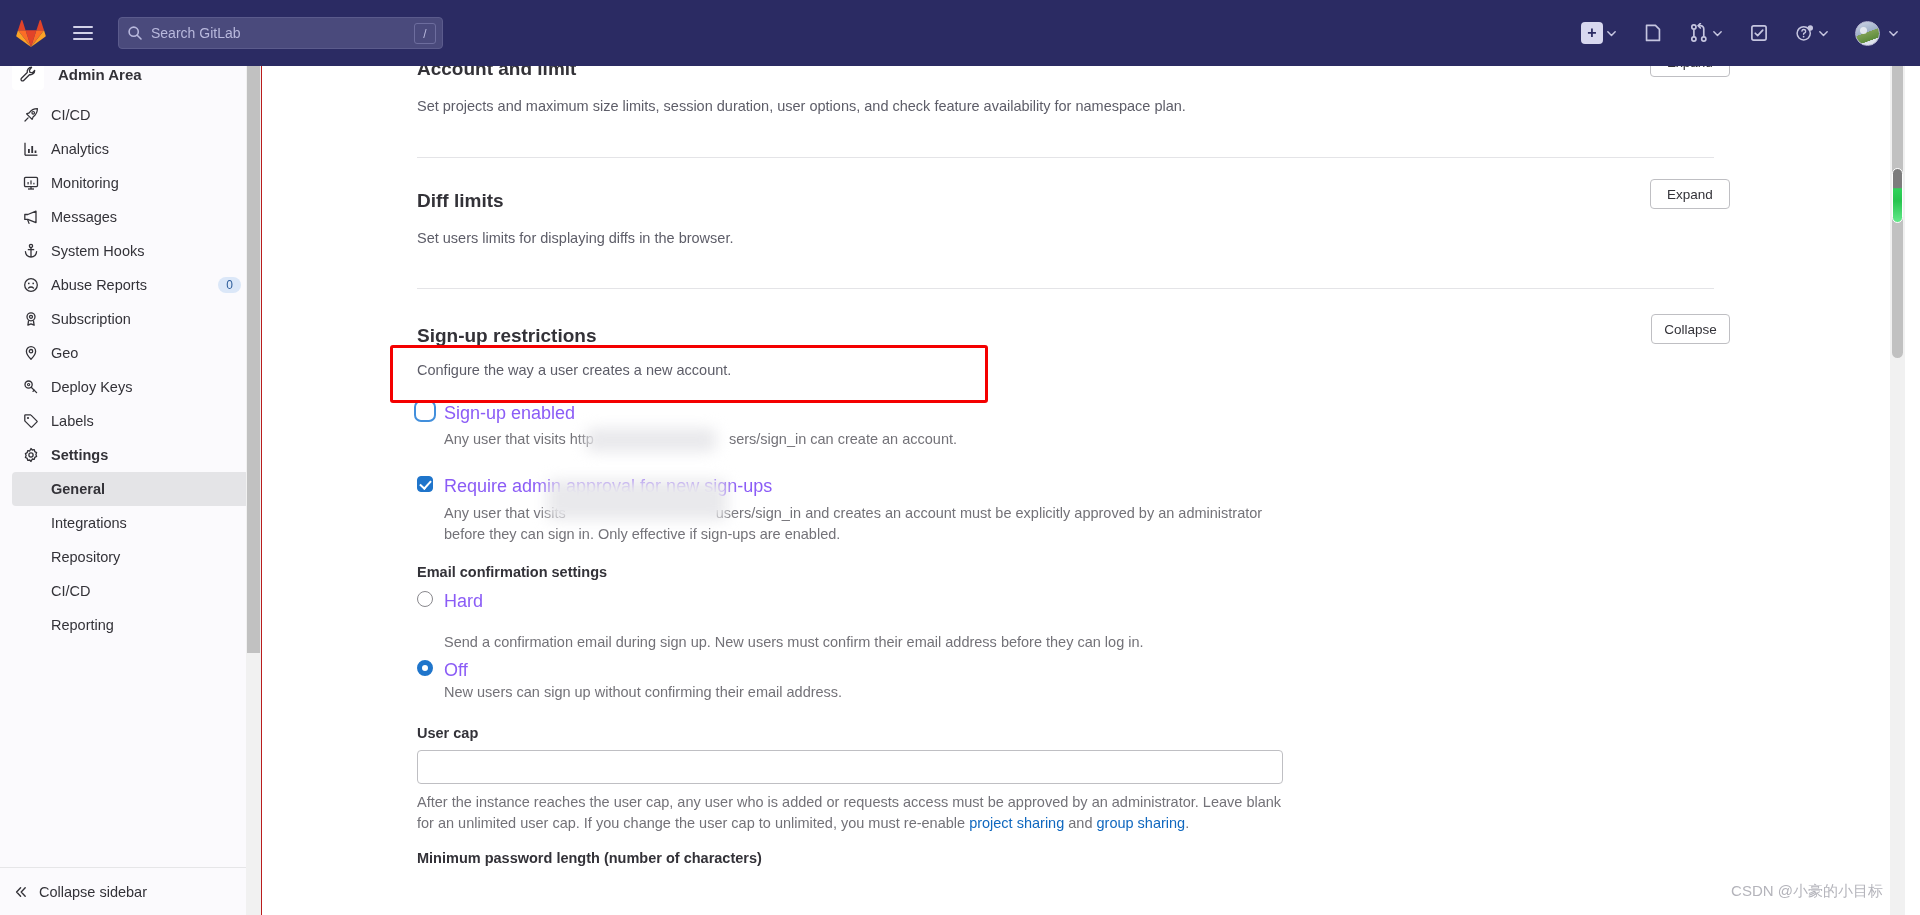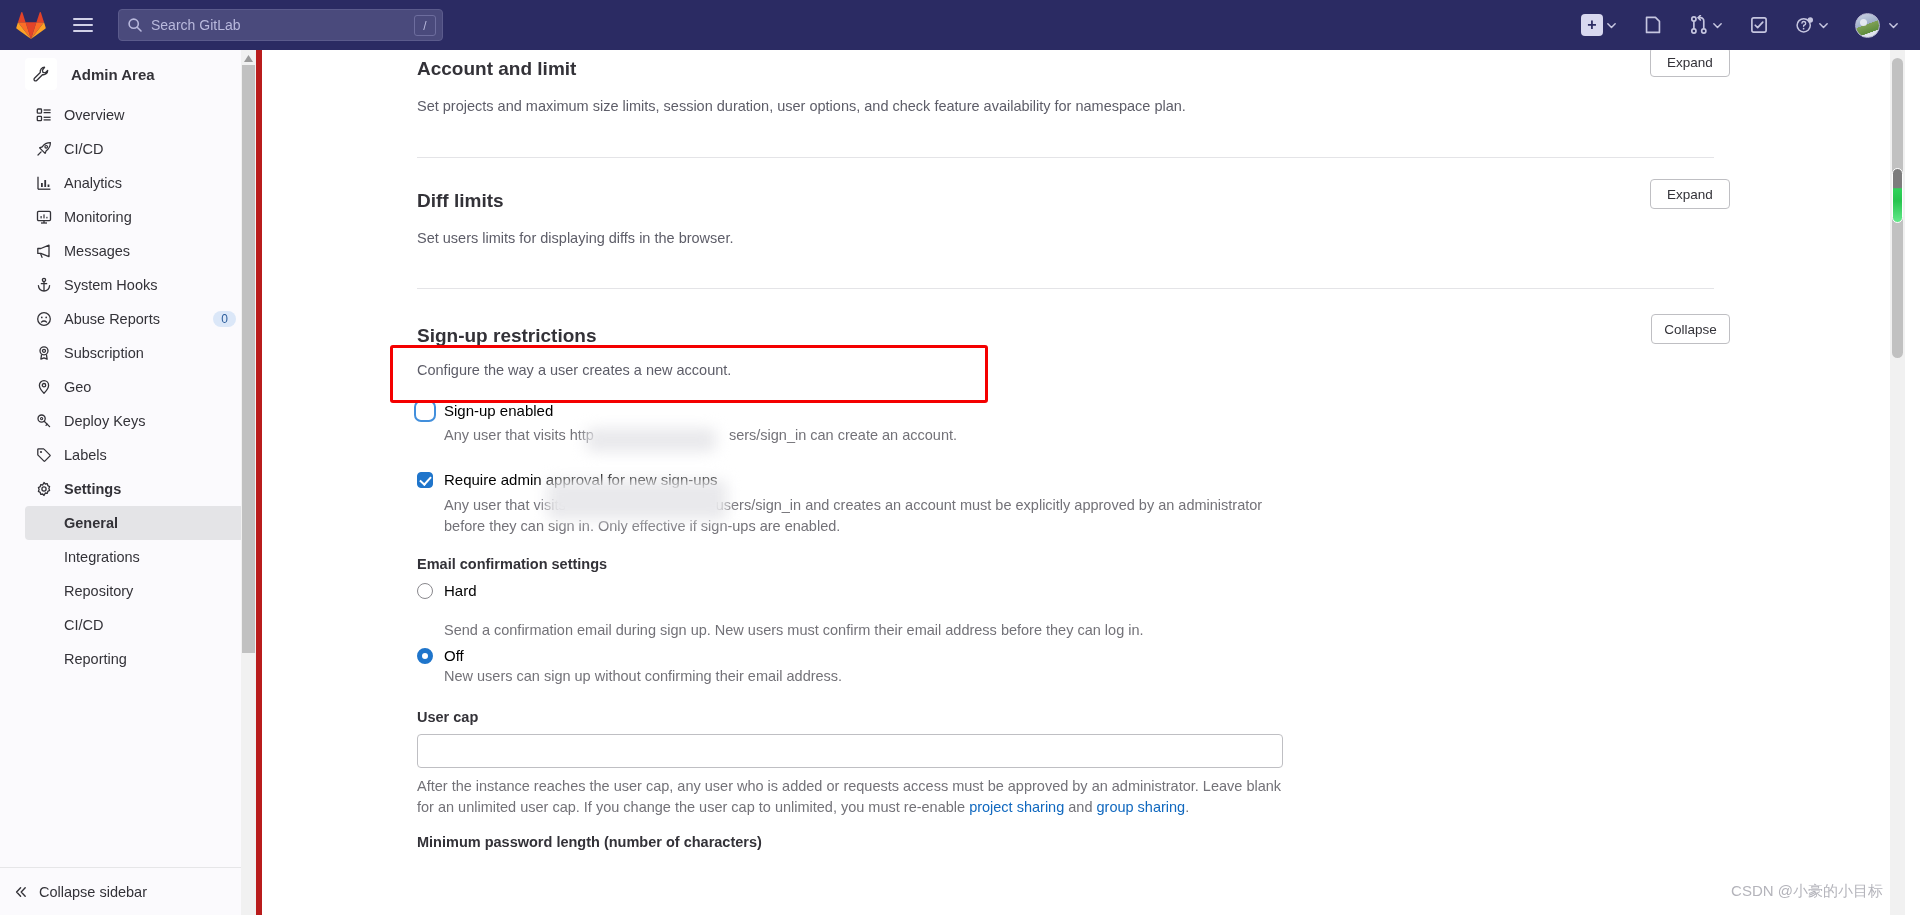--- a/index.html
+++ b/index.html
@@ -4,21 +4,21 @@
 <style>
   * { box-sizing: border-box; margin: 0; padding: 0; }
   html, body {
     width: 1920px; height: 915px;
     font-family: "Liberation Sans", sans-serif;
     background: #fff; overflow: hidden;
   }
 
   
   #navbar {
-    position: absolute; top: 0; left: 0; width: 1920px; height: 50px;
+    position: absolute; top: 0; left: 0; width: 1920px; height: 66px;
     background: #2b2b63; display: flex; align-items: center;
     z-index: 40;
   }
   .logo-wrap { width: 62px; display: flex; justify-content: center; align-items: center; }
   .hamburger { width: 42px; height: 50px; display: flex; flex-direction: column;
                justify-content: center; align-items: center; gap: 4px; cursor: pointer; }
   .hamburger span { display: block; width: 20px; height: 2px; background: #d2d2e8; border-radius: 1px; }
 
   .search-box {
     position: relative; margin-left: 14px; width: 325px; height: 32px;
@@ -47,23 +47,22 @@
     border: 1px solid #b6b6d2; position: relative;
   }
   .avatar::after {
     content:""; position:absolute; left:4px; top:5px; width:7px; height:7px;
     border-radius:50%; background:#eef1f6; opacity:.85;
   }
 
   
   #sidebar {
     position: absolute; top: 50px; left: 0; width: 262px; height: 865px;
-    background: #fbfafd; border-right: 6px solid #b91c1c;
+    background: #fbfafd; border-right: 1px solid #b91c1c;
     overflow: hidden;
-    padding-left: 13px;
   }
   .sb-header { display: flex; align-items: center; height: 48px; padding-left: 12px; gap: 14px; }
   .sb-header .badge-icon {
     width: 32px; height: 32px; background: #fff; border-radius: 4px;
     display: flex; align-items: center; justify-content: center;
   }
   .sb-header .sb-title { font-size: 15px; font-weight: 700; color: #333238; }
 
   .sb-list { padding: 0 12px; }
   .sb-item {
@@ -132,21 +131,21 @@
   }
   .chk.checked::after {
     content: ""; position: absolute; left: 4px; top: 1px; width: 5px; height: 9px;
     border: solid #fff; border-width: 0 2px 2px 0; transform: rotate(42deg);
   }
   .rad {
     width: 16px; height: 16px; border: 1px solid #89888d; border-radius: 50%;
     background: #fff; flex: 0 0 16px; margin-top: 2px; cursor: pointer; position: relative;
   }
   .rad.checked { border-color: #1f75cb; border-width: 5px; }
-  .lbl-main { font-size: 15px; color: #000000; line-height: 1.35; }
+  .lbl-main { font-size: 18px; color: #8b5cf6; line-height: 1.35; }
   .lbl-help { font-size: 14.5px; color: #737278; line-height: 1.45; }
 
   .blur-mask {
     position: absolute; background: #e9e9ec; filter: blur(7px); border-radius: 6px;
     pointer-events: none;
   }
   .redbox {
     position: absolute; border: 3px solid #f40000; border-radius: 3px; pointer-events: none;
   }
   .field-label { font-size: 14.5px; font-weight: 700; color: #333238; }
@@ -273,33 +272,20 @@
     <div class="badge-icon">
       <svg width="19" height="19" viewBox="0 0 20 20">
         <path d="M13.2 2.4a4.6 4.6 0 0 0-4.5 5.5L2.6 14a1.6 1.6 0 0 0 2.3 2.3l6.1-6.1a4.6 4.6 0 0 0 5.5-4.5l-2.6 2.6-2.4-.5-.5-2.4z" fill="none" stroke="#333238" stroke-width="1.4" stroke-linejoin="round"></path>
       </svg>
     </div>
     <span class="sb-title">Admin Area</span>
   </div>
 
   <div class="sb-list">
 
-    <div class="sb-item">
-      <span class="ic">
-        <svg width="16" height="16" viewBox="0 0 16 16">
-          <rect x="1.3" y="2" width="4.2" height="4.2" rx=".7" fill="none" stroke="#333238" stroke-width="1.3"></rect>
-          <rect x="1.3" y="9.4" width="4.2" height="4.2" rx=".7" fill="none" stroke="#333238" stroke-width="1.3"></rect>
-          <line x1="7.6" y1="3" x2="14.6" y2="3" stroke="#333238" stroke-width="1.3"></line>
-          <line x1="7.6" y1="5.6" x2="14.6" y2="5.6" stroke="#333238" stroke-width="1.3"></line>
-          <line x1="7.6" y1="10.3" x2="14.6" y2="10.3" stroke="#333238" stroke-width="1.3"></line>
-          <line x1="7.6" y1="12.9" x2="14.6" y2="12.9" stroke="#333238" stroke-width="1.3"></line>
-        </svg>
-      </span>
-      <span>Overview</span>
-    </div>
 
     <div class="sb-item">
       <span class="ic">
         <svg width="16" height="16" viewBox="0 0 16 16">
           <path d="M14.4 1.6c-4 0-6.4 1.6-8.2 4.2L3.6 6.9l5.5 5.5 1.1-2.6c2.6-1.8 4.2-4.2 4.2-8.2z" fill="none" stroke="#333238" stroke-width="1.25" stroke-linejoin="round"></path>
           <path d="M5.1 10.9 2 14" fill="none" stroke="#333238" stroke-width="1.25" stroke-linecap="round"></path>
           <circle cx="10.2" cy="5.8" r="1.3" fill="none" stroke="#333238" stroke-width="1.2"></circle>
         </svg>
       </span>
       <span>CI/CD</span>

